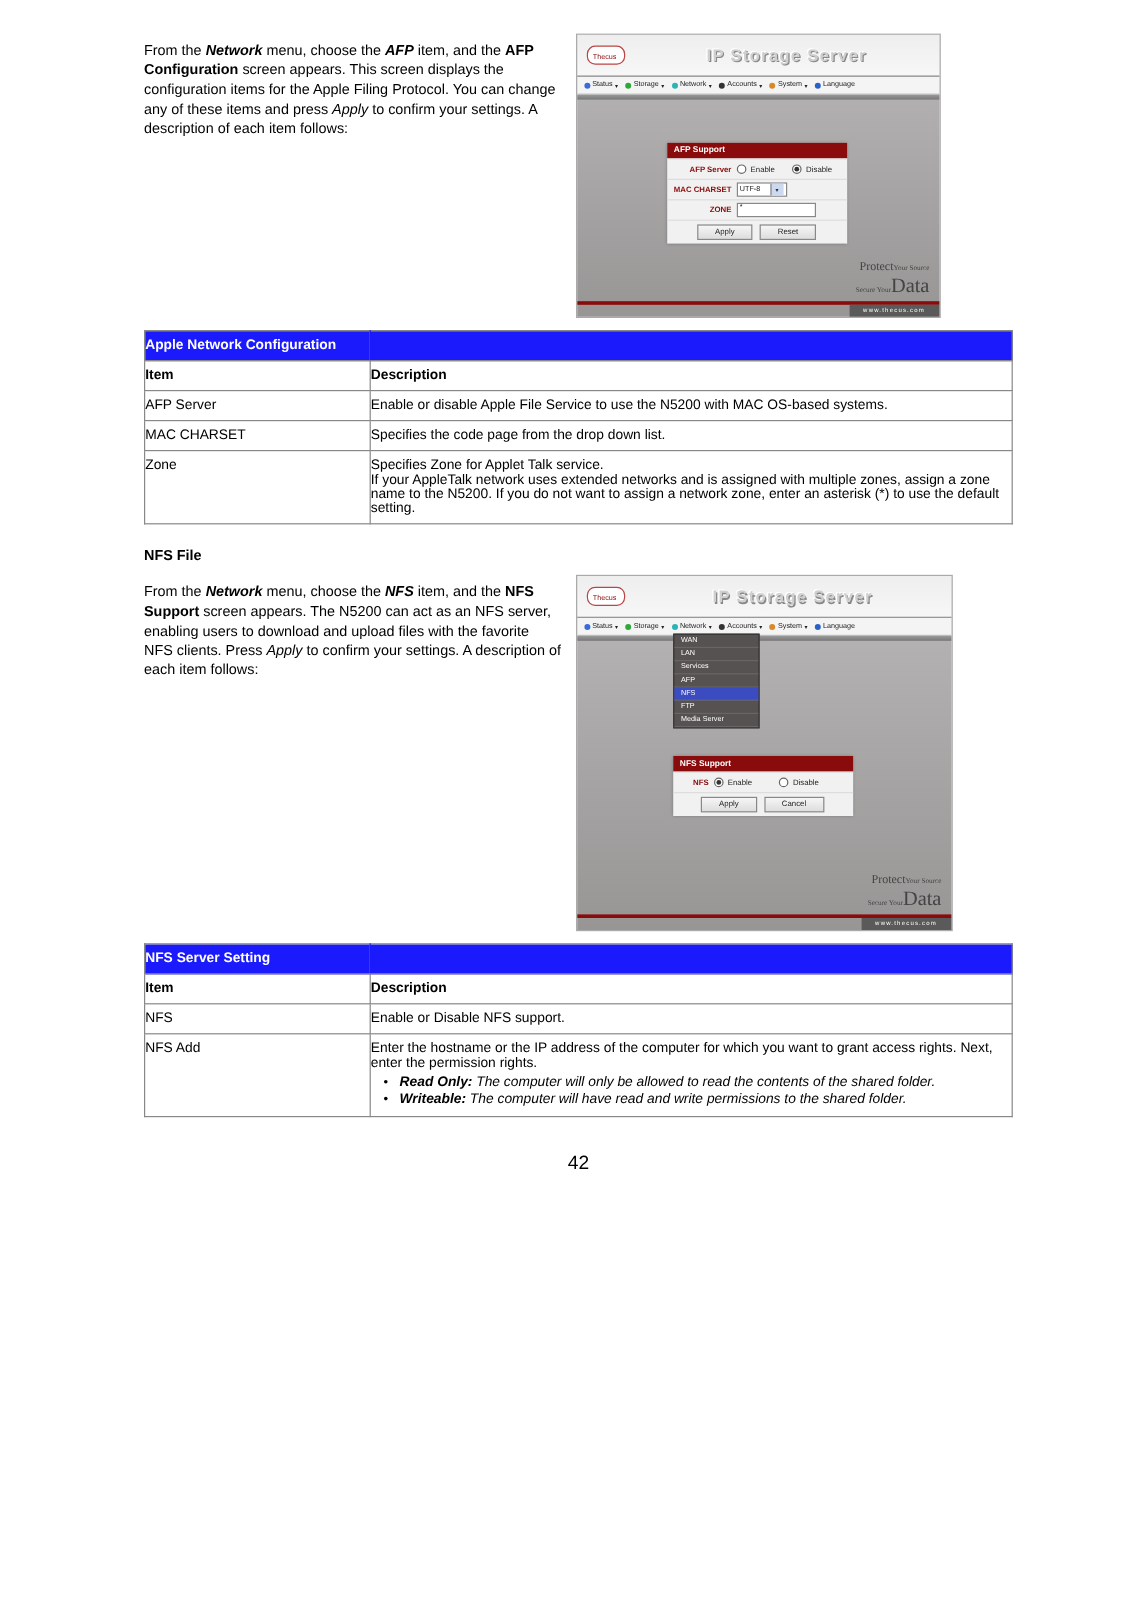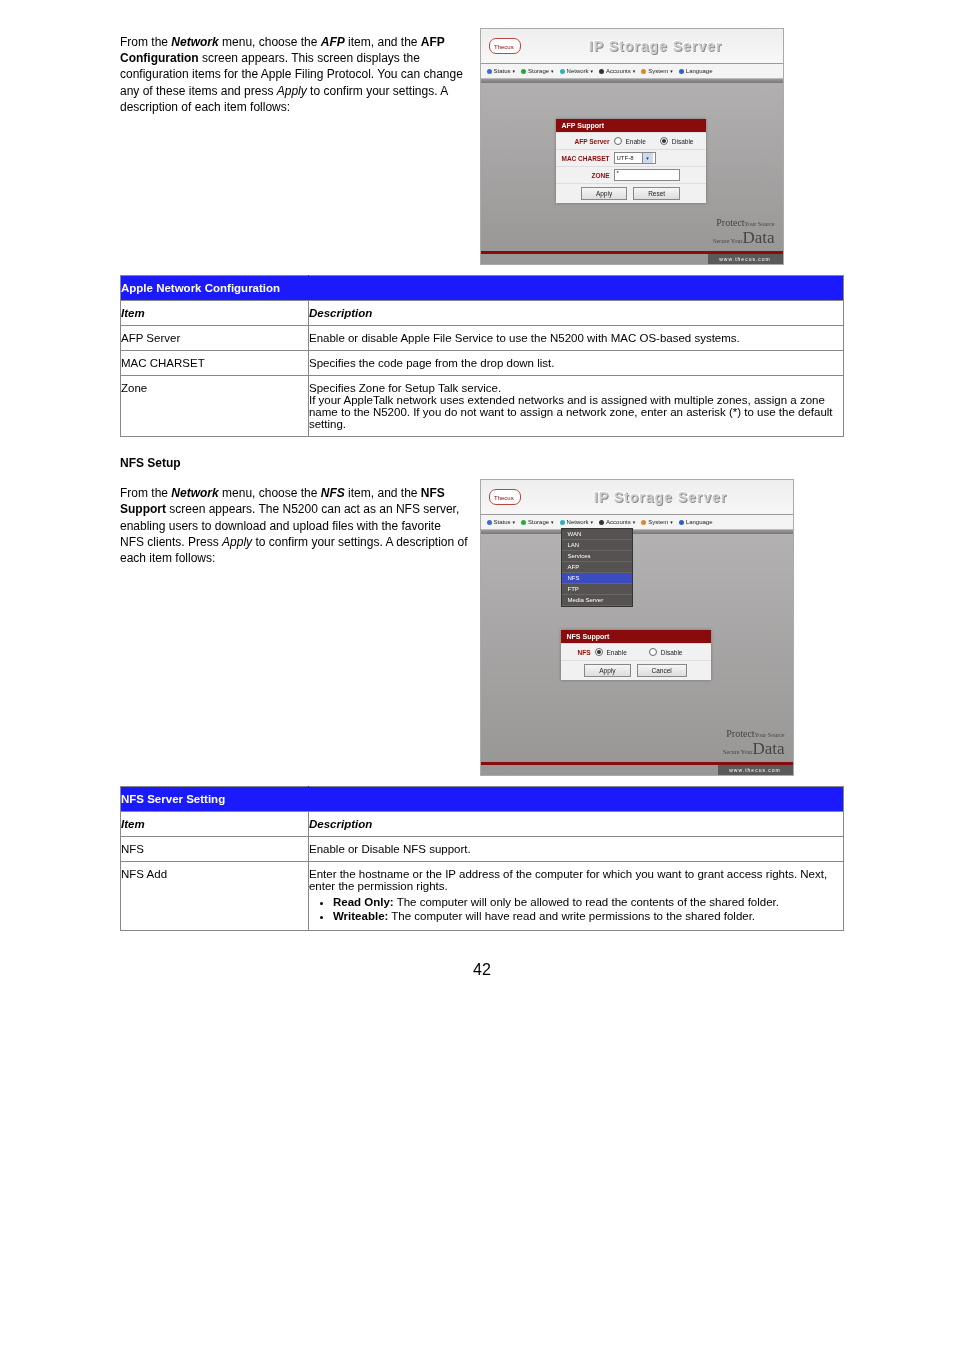--- a/index.html
+++ b/index.html
@@ -66,28 +66,28 @@
     font-weight: bold;
   }
   .infotable thead th.title {
     border-right: 1px solid #1a1afc;
   }
   .infotable thead th.blank {
     border-left: 1px solid #1a1afc;
   }
   .infotable tbody tr.subhead td {
     font-weight: bold;
-    font-style: italic;
   }
   .infotable td.item {
     width: 26%;
   }
   .infotable td ul {
     margin: 4px 0 0 0;
     padding-left: 24px;
+    font-style: italic;
   }
   .infotable td li {
     margin: 2px 0;
   }
 
   .footer {
     text-align: center;
     margin-top: 30px;
     font-size: 16px;
   }
@@ -412,28 +412,28 @@
         <td class="item">AFP Server</td>
         <td>Enable or disable Apple File Service to use the N5200 with MAC OS-based systems.</td>
       </tr>
       <tr>
         <td class="item">MAC CHARSET</td>
         <td>Specifies the code page from the drop down list.</td>
       </tr>
       <tr>
         <td class="item">Zone</td>
         <td>
-          <span>Specifies Zone for Setup Talk service.</span><br>
+          <span>Specifies Zone for Applet Talk service.</span><br>
           <span>If your AppleTalk network uses extended networks and is assigned with multiple zones, assign a zone name to the N5200. If you do not want to assign a network zone, enter an asterisk (*) to use the default setting.</span>
         </td>
       </tr>
     </tbody>
   </table>
 
-  <p class="para"><span class="bold">NFS Setup</span></p>
+  <p class="para"><span class="bold">NFS File</span></p>
 
   <div class="figure-row">
     <div class="textcol">
       <p class="para-indent">
         <span>From the </span><span class="bold-i">Network</span><span> menu, choose the </span><span class="bold-i">NFS</span><span> item, and the </span><span class="bold">NFS Support</span><span> screen appears. The N5200 can act as an NFS server, enabling users to download and upload files with the favorite NFS clients. Press </span><span class="italic">Apply</span><span> to confirm your settings. A description of each item follows:</span>
       </p>
     </div>
     <div class="figcol">
 
       <div class="shot shot2">

